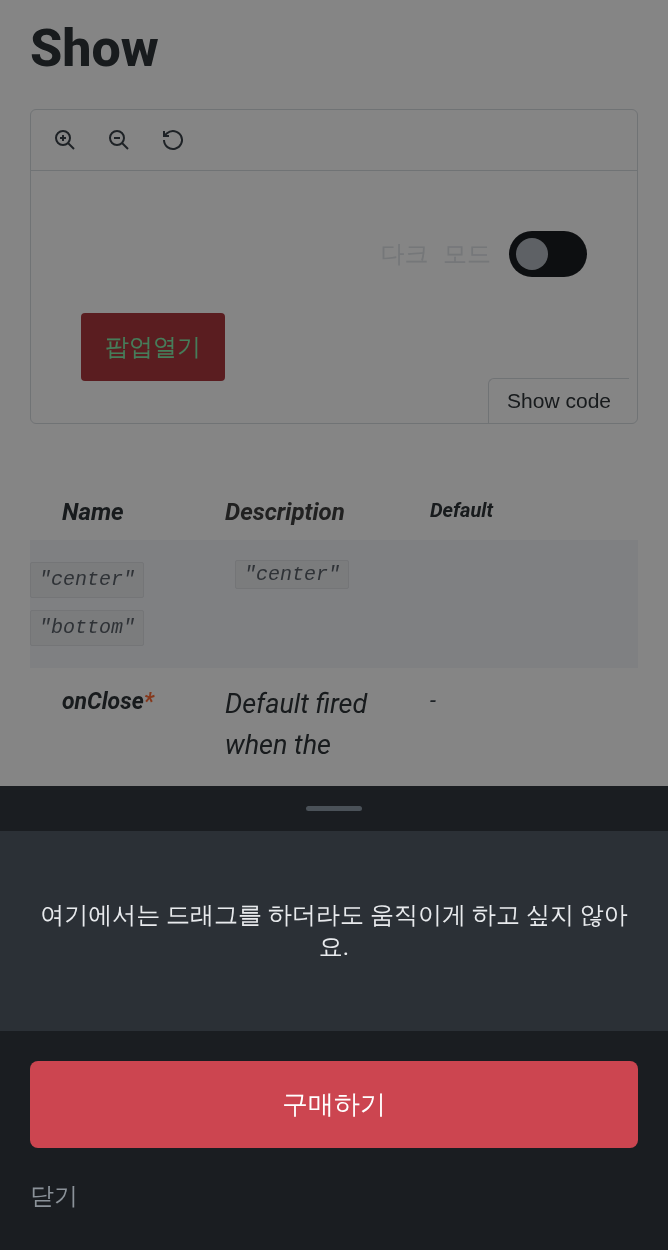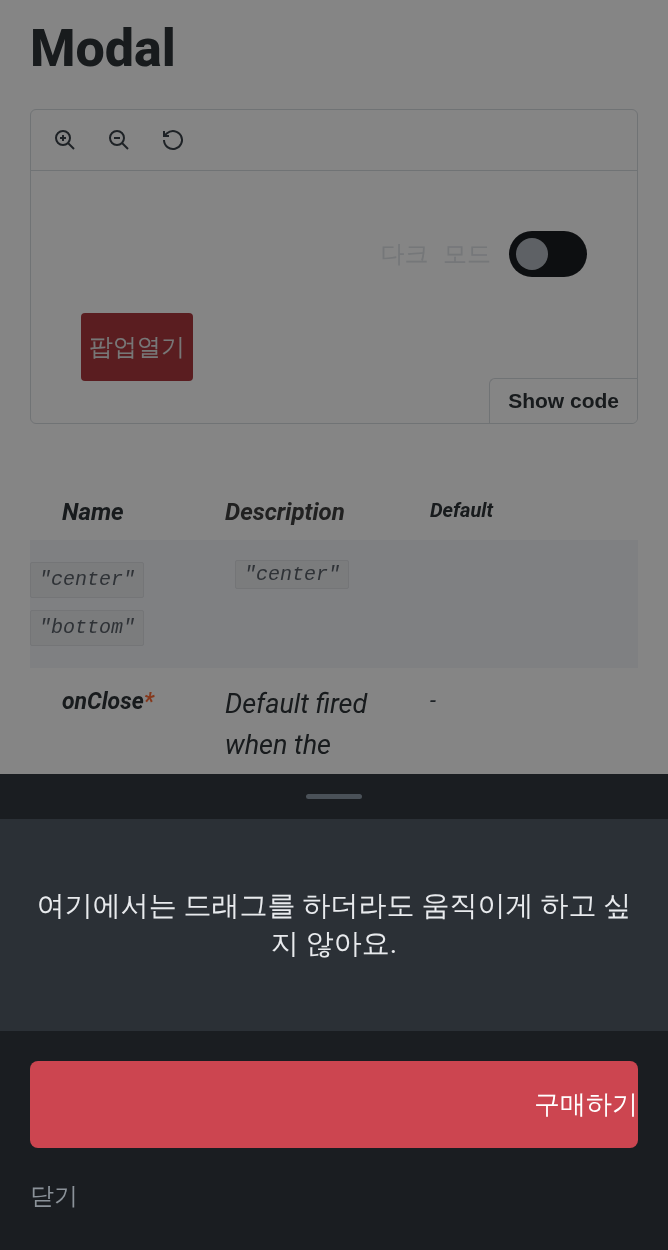--- a/index.html
+++ b/index.html
@@ -86,41 +86,41 @@
       width: 32px;
       height: 32px;
       background: #b4bbc2;
       border-radius: 50%;
       top: 7px;
       left: 7px;
     }
     
     .popup-button {
       background: #ad393f;
-      color: #e5e5e5;
+      color: #86efac;
       border: none;
-      padding: 18px 8px;
+      padding: 18px 24px;
       font-size: 24px;
       font-weight: 500;
       border-radius: 4px;
       cursor: pointer;
     }
     
     .show-code-button {
       position: absolute;
       bottom: 0;
-      right: 0;
+      right: 8px;
       background: #ffffff;
       border: 1px solid #d7dce0;
       border-right: none;
       border-bottom: none;
       border-top-left-radius: 6px;
       padding: 10px 18px;
       font-size: 21px;
-      font-weight: 700;
+      font-weight: 400;
       color: #2e3438;
       cursor: pointer;
       text-align: right;
     }
     
     .props-table {
       margin-top: 60px;
       width: 100%;
       font-style: italic;
     }
@@ -239,60 +239,59 @@
       border-radius: 3px;
     }
     
     .sheet-body {
       background: #2b3036;
       padding: 68px 30px;
       text-align: center;
     }
     
     .sheet-message {
-      font-size: 28px;
+      font-size: 24px;
       color: #e8eaed;
       font-weight: 400;
     }
     
     .sheet-actions {
       padding: 30px;
     }
     
     .primary-action {
       width: 100%;
       background: #cc4550;
       color: #ffffff;
       border: none;
       padding: 26px 0;
       font-size: 26px;
       font-weight: 500;
       border-radius: 8px;
       cursor: pointer;
       margin-bottom: 24px;
-      text-align: right;
     }
     
     .secondary-action {
       width: 100%;
       background: transparent;
       color: #8b9299;
       border: none;
       padding: 8px 0;
       font-size: 24px;
       font-weight: 400;
       cursor: pointer;
       text-align: left;
     }
   </style>
 </head>
 <body>
 
 <div class="page-container">
-  <h1 class="page-title">Modal</h1>
+  <h1 class="page-title">Show</h1>
 
   <div class="preview-panel">
     <div class="toolbar">
       <svg class="toolbar-icon" viewBox="0 0 24 24" fill="none" stroke="currentColor" stroke-width="2">
         <circle cx="10" cy="10" r="7"></circle>
         <line x1="21" y1="21" x2="15" y2="15"></line>
         <line x1="10" y1="7" x2="10" y2="13"></line>
         <line x1="7" y1="10" x2="13" y2="10"></line>
       </svg>
       <svg class="toolbar-icon" viewBox="0 0 24 24" fill="none" stroke="currentColor" stroke-width="2">

